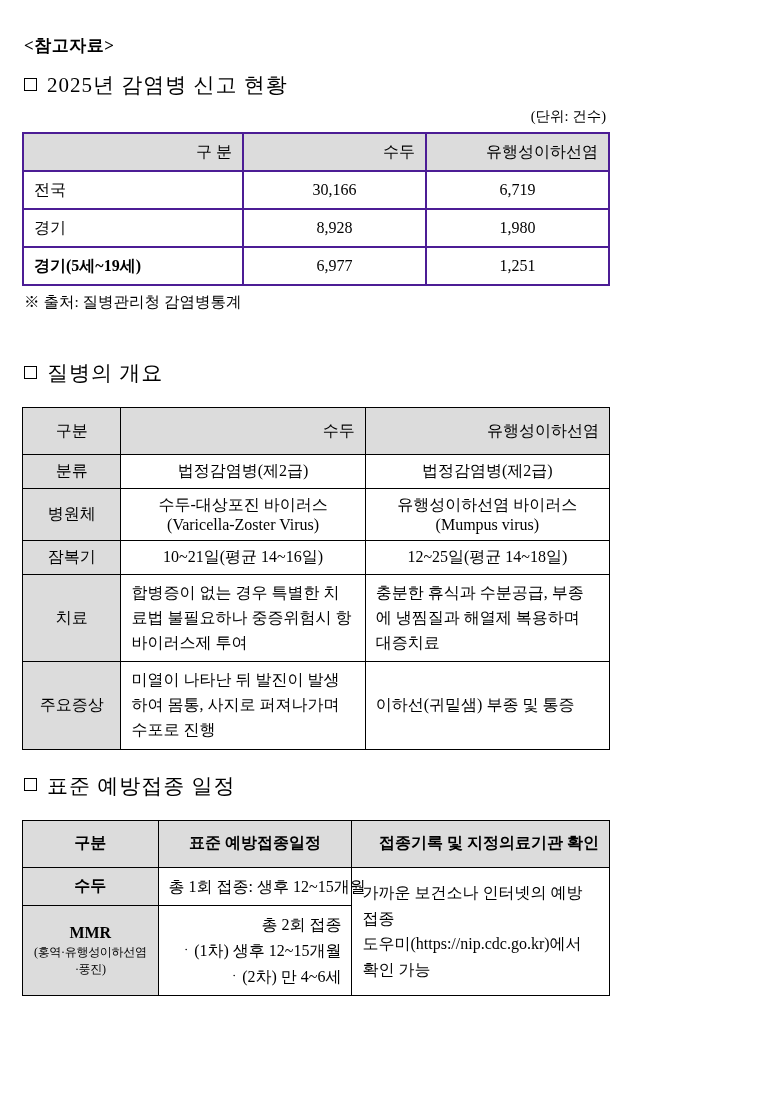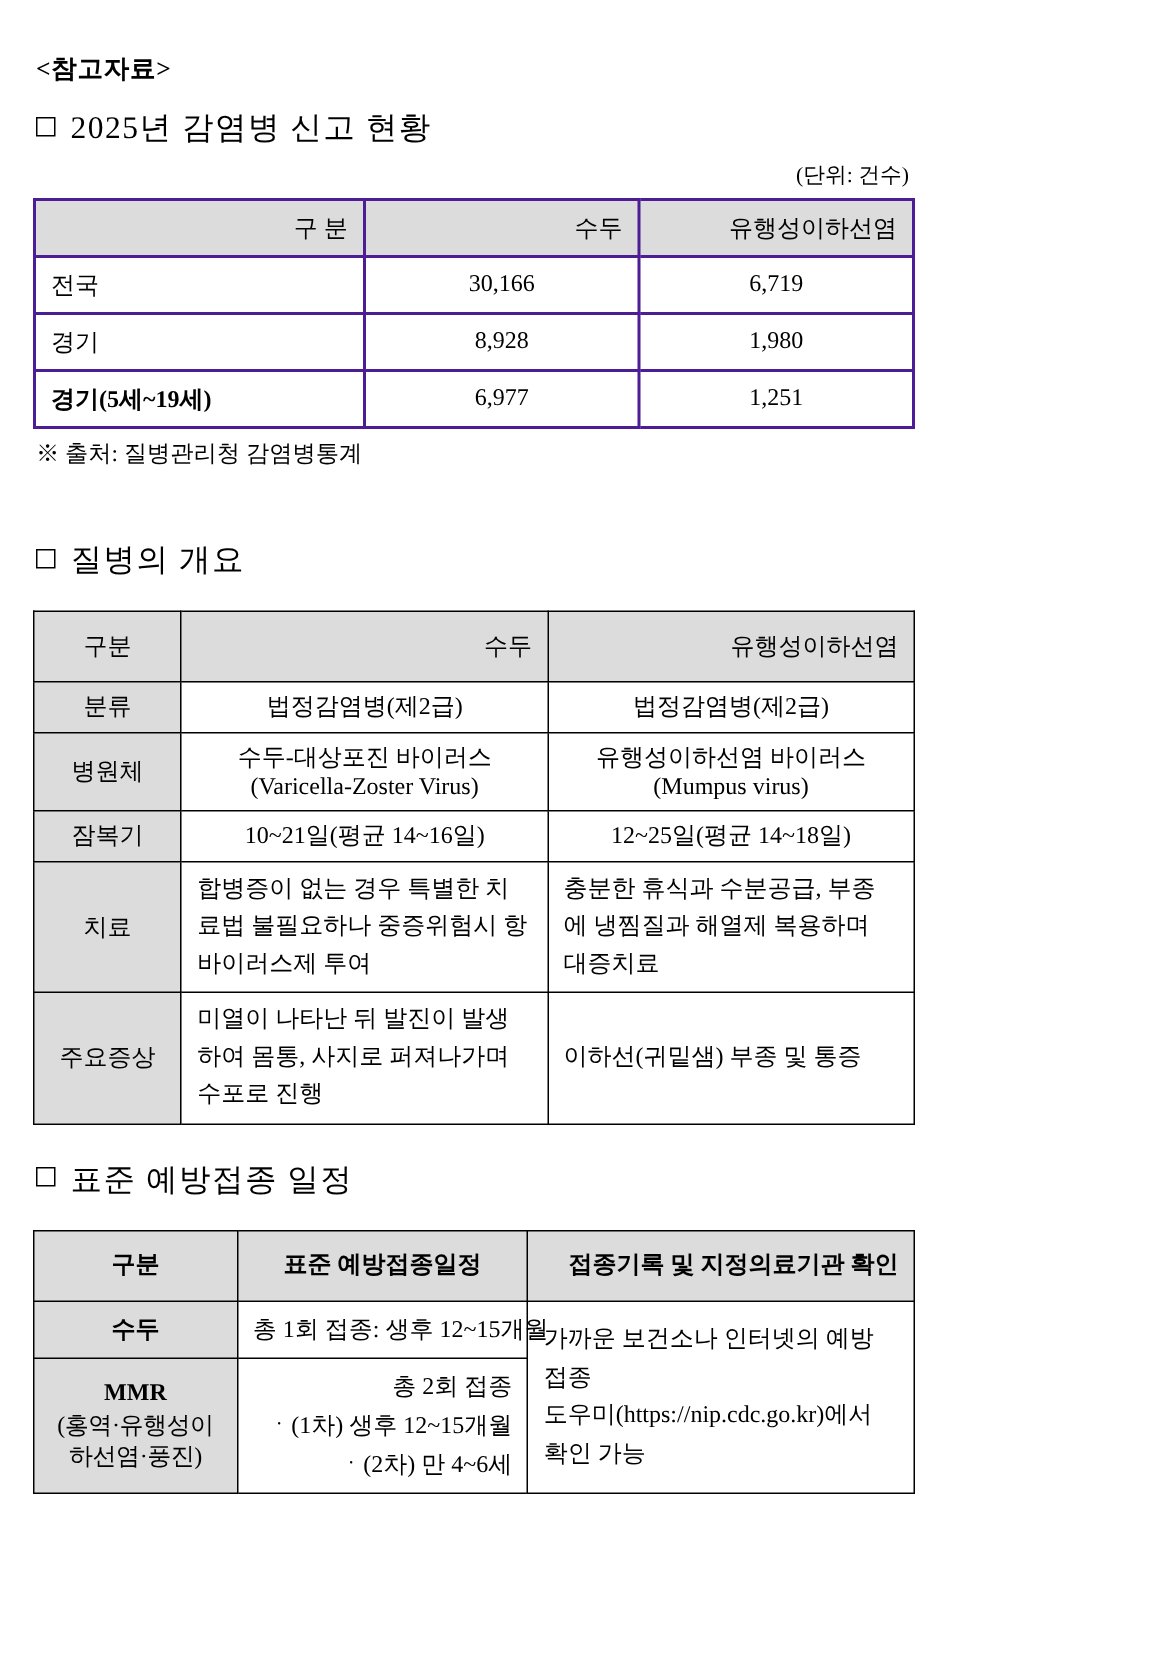--- a/index.html
+++ b/index.html
@@ -115,21 +115,21 @@
     text-align: center;
     height: 34px;
   }
   table.t3 td.label {
     text-align: center;
     background: #dcdcdc;
     font-weight: bold;
   }
   table.t3 td.label .sub {
     display: block;
-    font-size: 16px;
+    font-size: 12px;
     font-weight: normal;
     letter-spacing: -0.3px;
     margin-top: 2px;
   }
   table.t3 td.sched {
     text-align: right;
     font-weight: normal;
     line-height: 1.6;
   }
   table.t3 td.sched .ln { display: block; }

